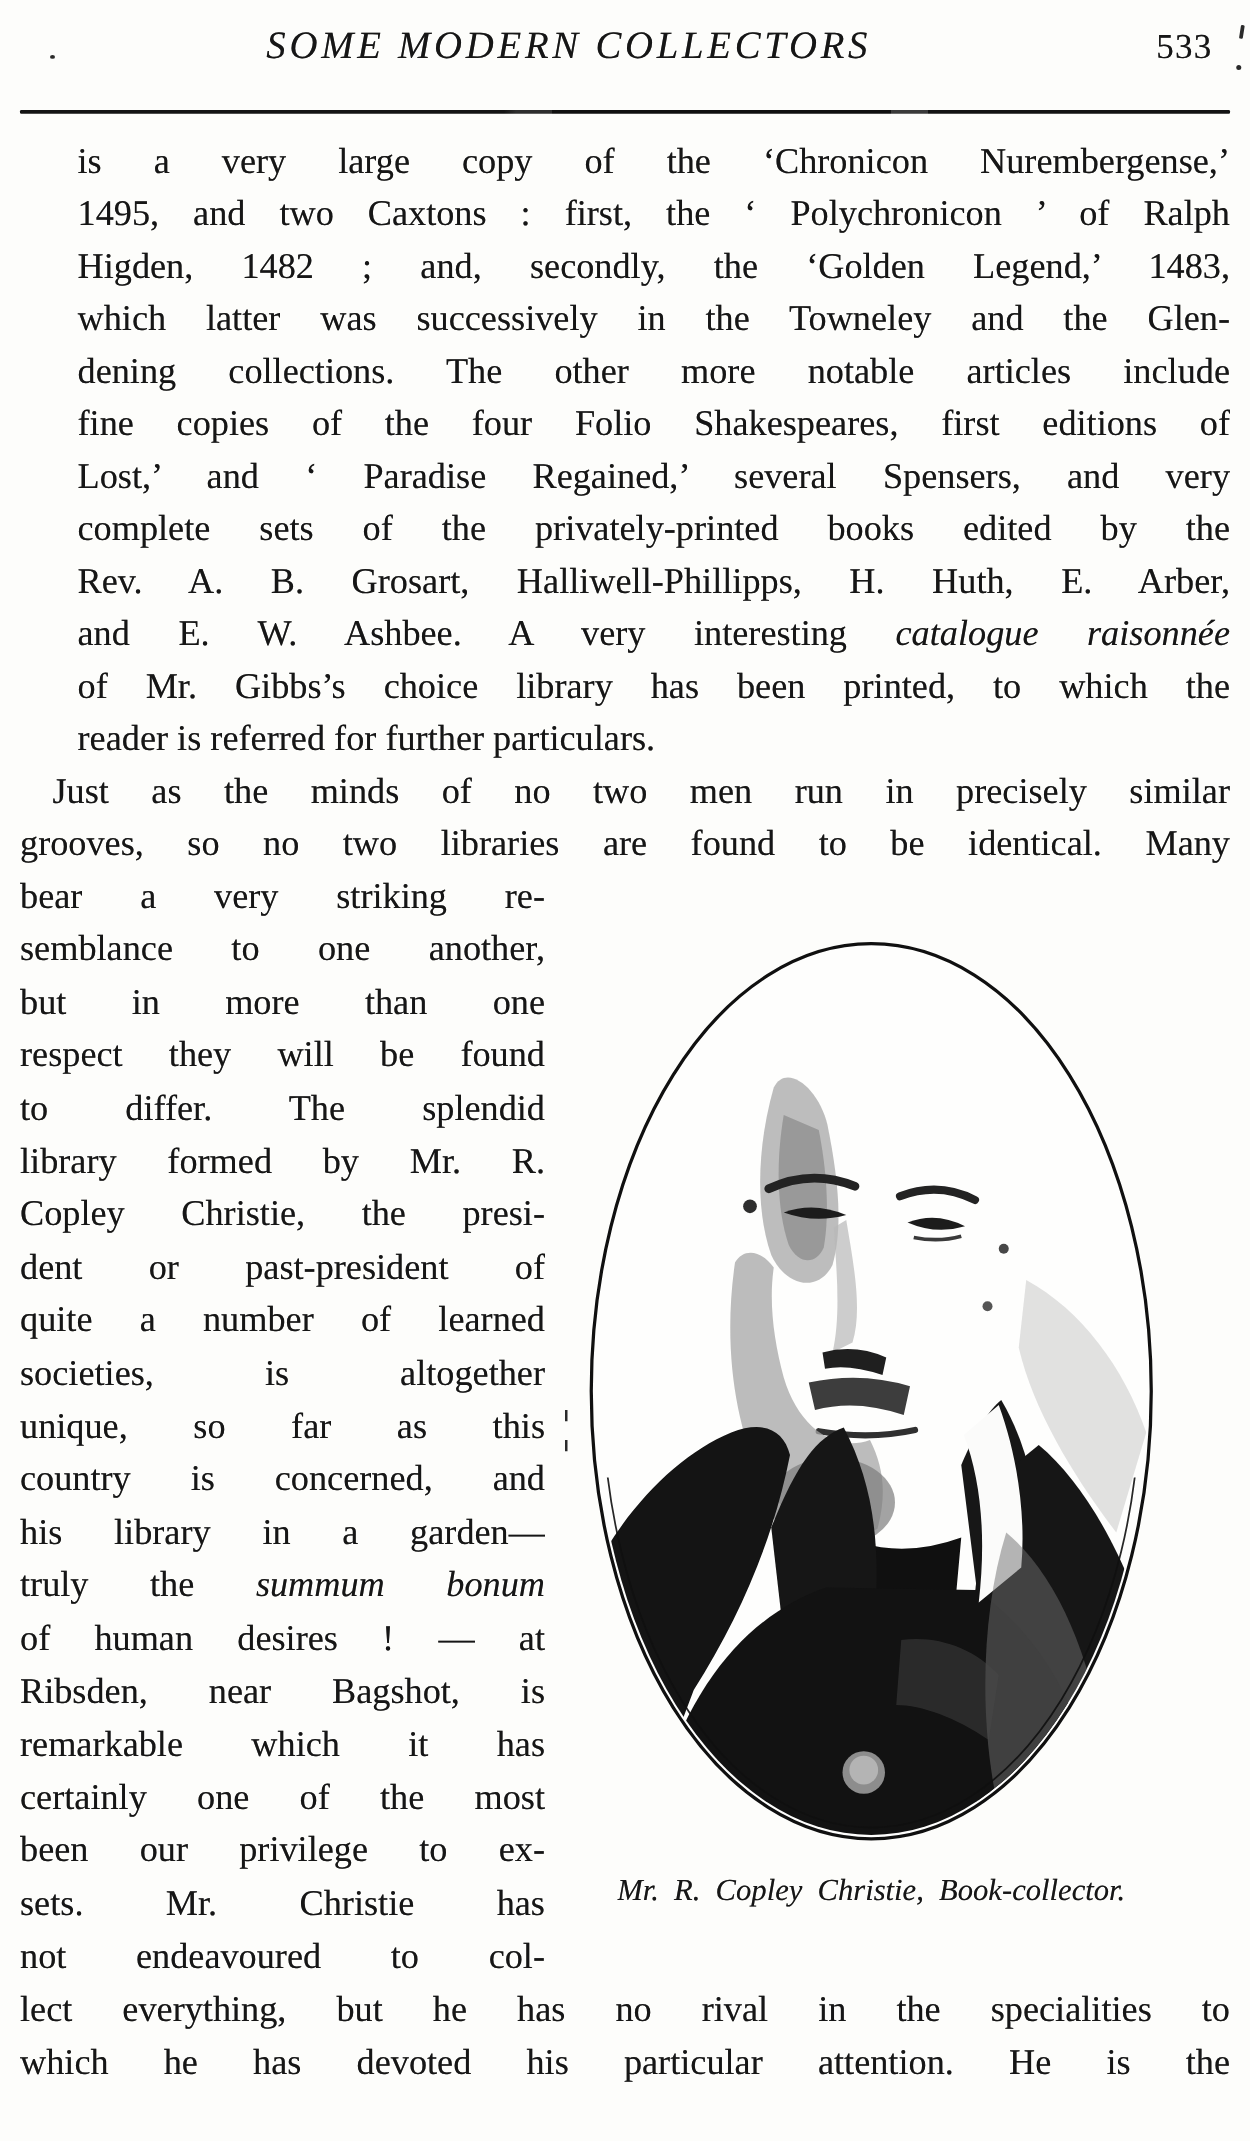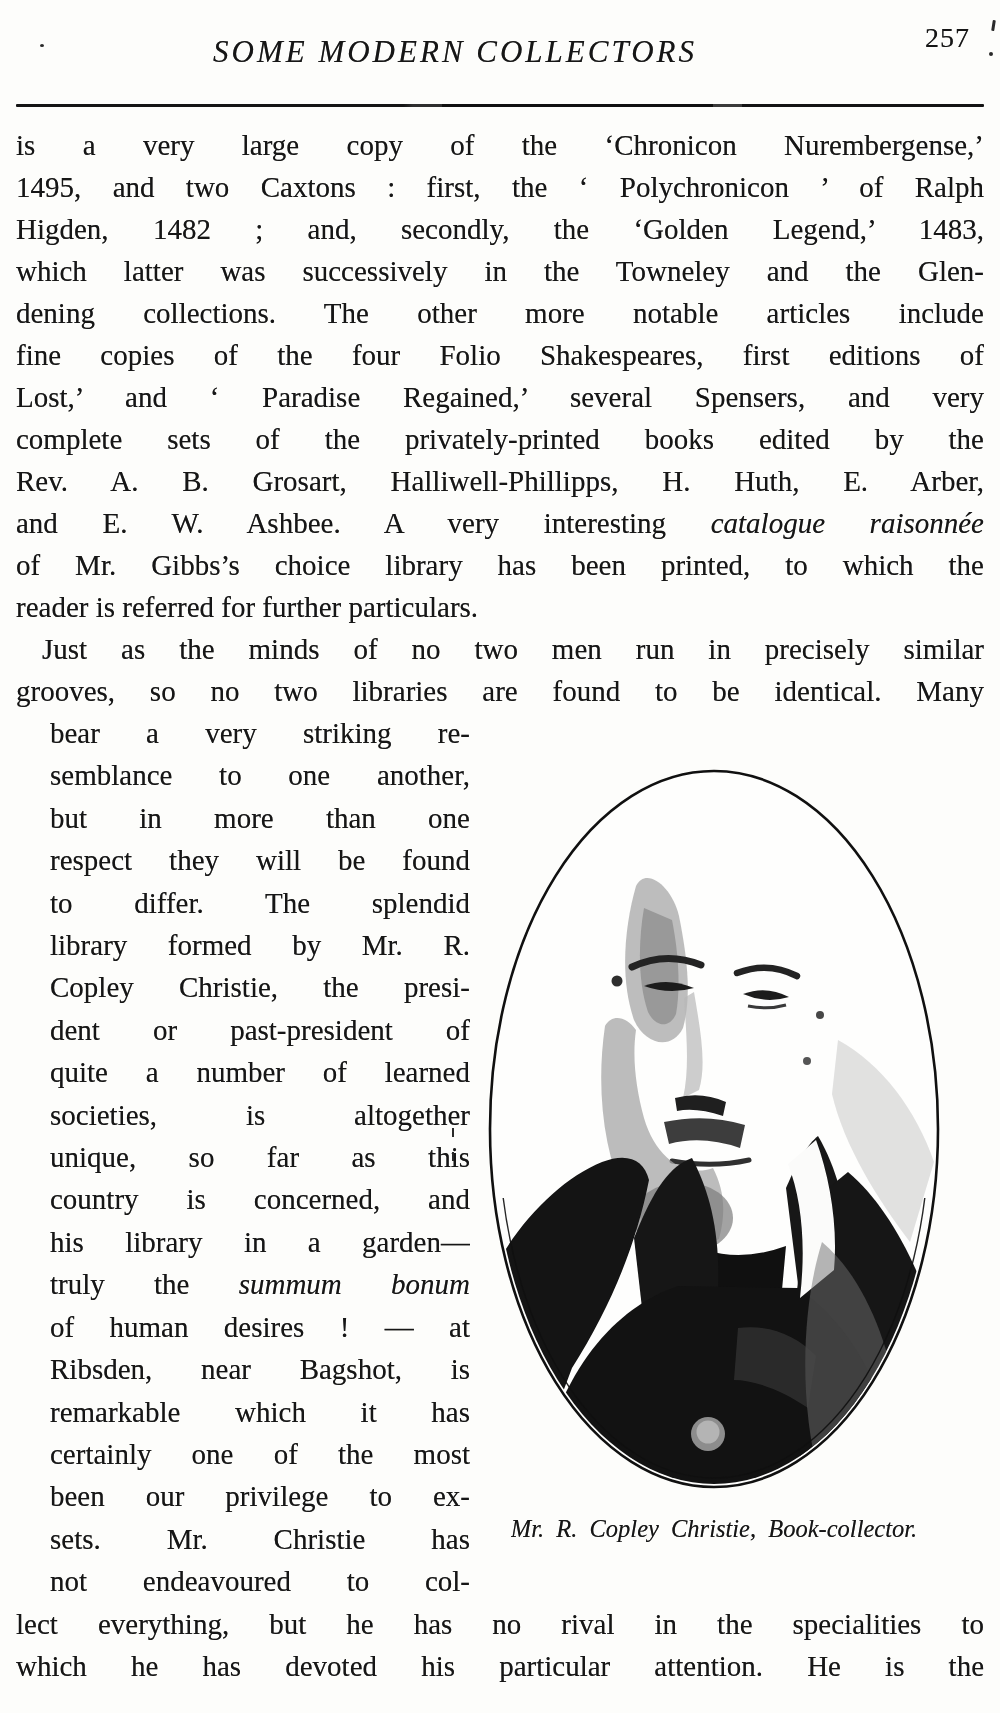--- a/index.html
+++ b/index.html
@@ -9,52 +9,52 @@
     margin:0 auto;
     background:#fdfdfb;
     color:#161616;
     font-family:"Liberation Serif", serif;
     box-sizing:border-box;
     padding:0 16px;
     overflow:hidden;
     text-shadow:0 0 0.5px rgba(10,10,10,0.55);
   }
   
-  .running-head{position:relative;padding-top:36px;height:52px;}
+  .running-head{position:relative;padding-top:20px;height:52px;}
   .head-title{
     text-align:center;
     font-style:italic;
     font-size:31px;
     letter-spacing:3px;
     line-height:32px;
     padding-right:90px;
   }
   .page-num{
     position:absolute;right:14px;top:24px;
     font-size:28px;line-height:28px;letter-spacing:1px;
   }
   .rule{
     margin-top:16px;height:3px;border-radius:1px;
     background:linear-gradient(90deg,#141414 0 40%,#2e2e2e 41% 44%,#101010 44% 72%,#3a3a3a 72% 75%,#131313 75% 100%);
   }
   
   .tblock{font-size:29px;line-height:42px;}
-  .para1{margin-top:17px;}
+  .para1{margin-top:17px;margin-left:46px;}
   .tline{
     text-align:justify;
     text-align-last:justify;
     overflow:hidden;
     white-space:nowrap;
   }
   .tline.no-just{text-align:center;text-align-last:left;}
   .tline .it{font-style:italic;}
   .indent-first .tline:first-child{text-indent:26px;}
   
   .twocol{display:flex;align-items:flex-start;}
-  .leftcol{width:420px;flex:0 0 420px;margin-left:34px;}
+  .leftcol{width:420px;flex:0 0 420px;}
   .leftcol .tline{line-height:42.4px;}
   .rightcol{
     flex:1;display:flex;flex-direction:column;align-items:center;
     padding-right:26px;
   }
   .portrait{display:block;margin-top:56px;}
   .caption .tline{
     margin-top:24px;
     font-size:24.5px;line-height:30px;
     text-align:center;text-align-last:center;
@@ -69,21 +69,21 @@
   .speck-tick2{left:452px;top:1152px;width:2px;height:9px;}
   .speck-period{left:40px;top:44px;width:4px;height:3px;border-radius:50%;}
 </style>
 </head>
 <body>
 
 <div class="page">
 
   <div class="running-head">
     <div class="head-title">SOME MODERN COLLECTORS</div>
-    <div class="page-num">257</div>
+    <div class="page-num">533</div>
   </div>
   <div class="rule"></div>
 
   <div class="tblock para1">
       <div class="tline"><span>is a very large copy of the ‘Chronicon Nurembergense,’</span></div>
       <div class="tline"><span>1495, and two Caxtons : first, the ‘ Polychronicon ’ of Ralph</span></div>
       <div class="tline"><span>Higden, 1482 ; and, secondly, the ‘Golden Legend,’ 1483,</span></div>
       <div class="tline"><span>which latter was successively in the Towneley and the Glen-</span></div>
       <div class="tline"><span>dening collections.  The other more notable articles include</span></div>
       <div class="tline"><span>fine copies of the four Folio Shakespeares, first editions of</span></div>

